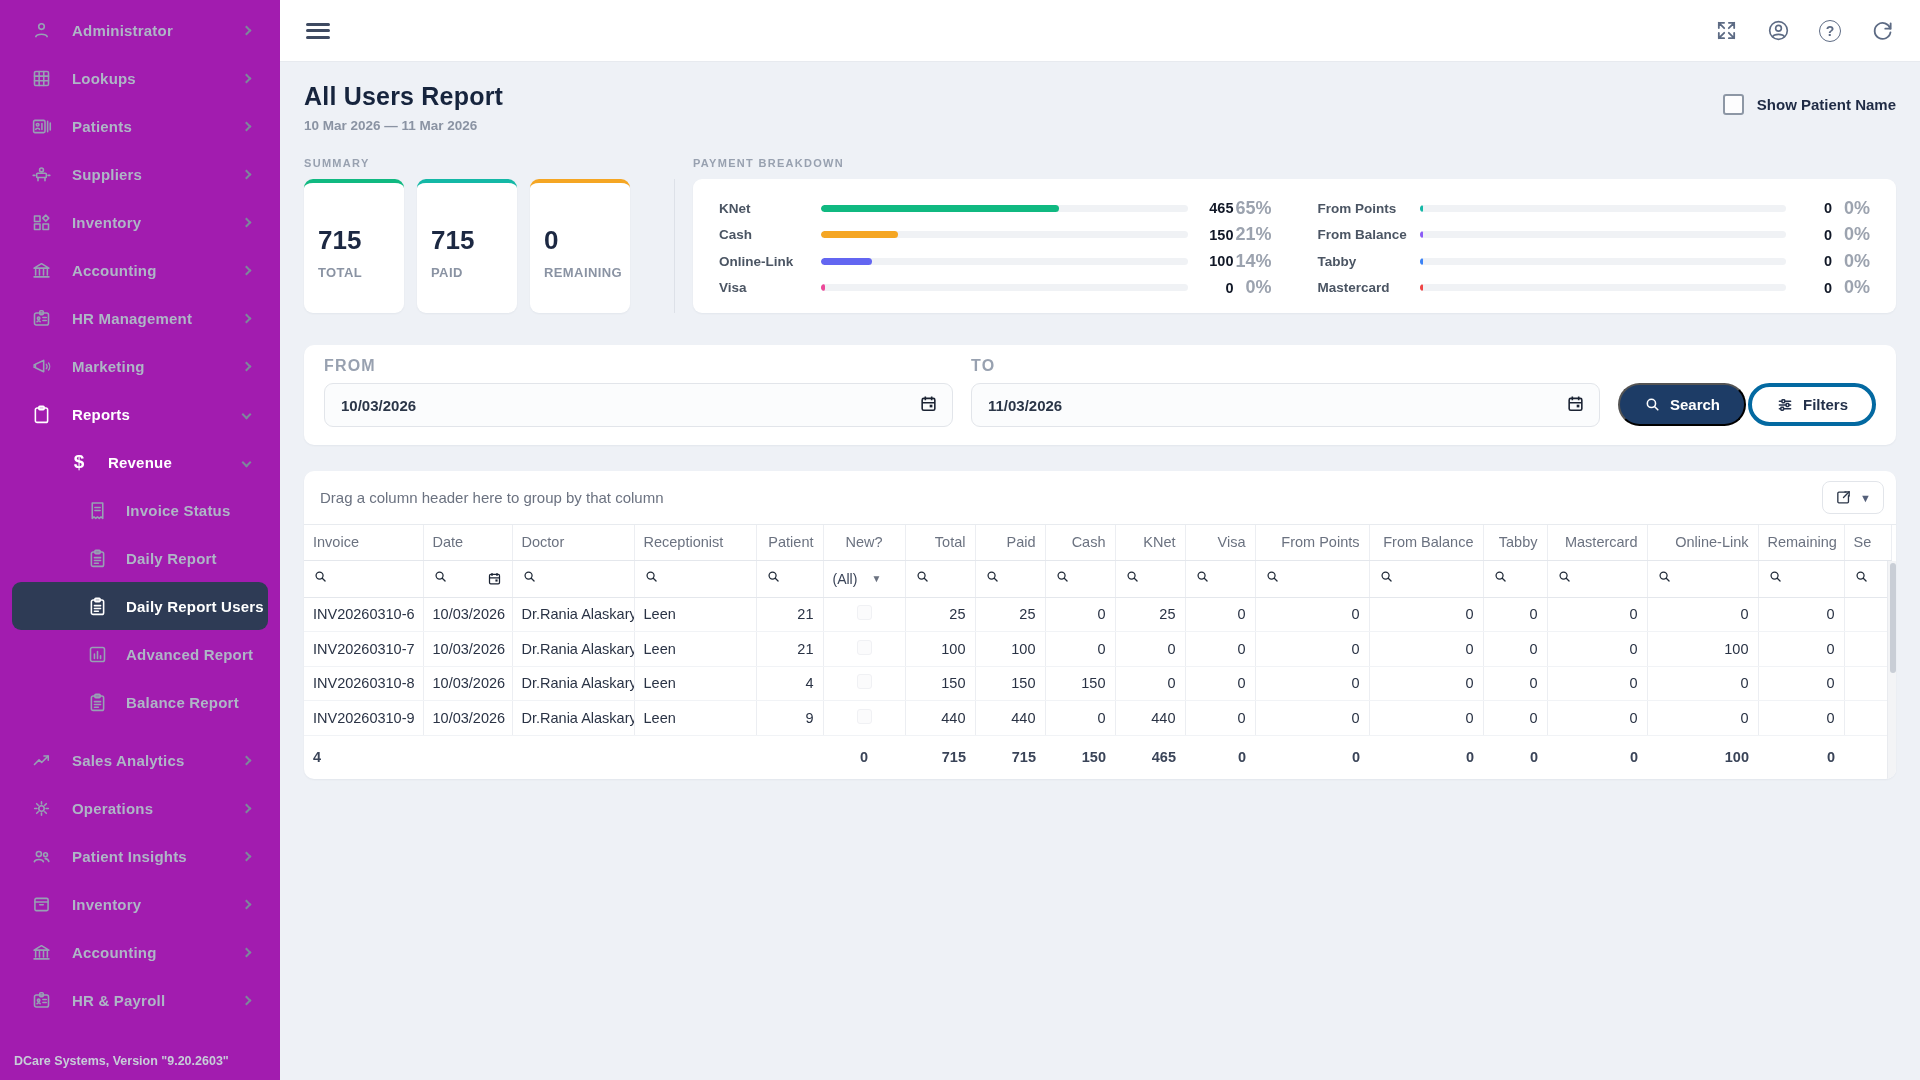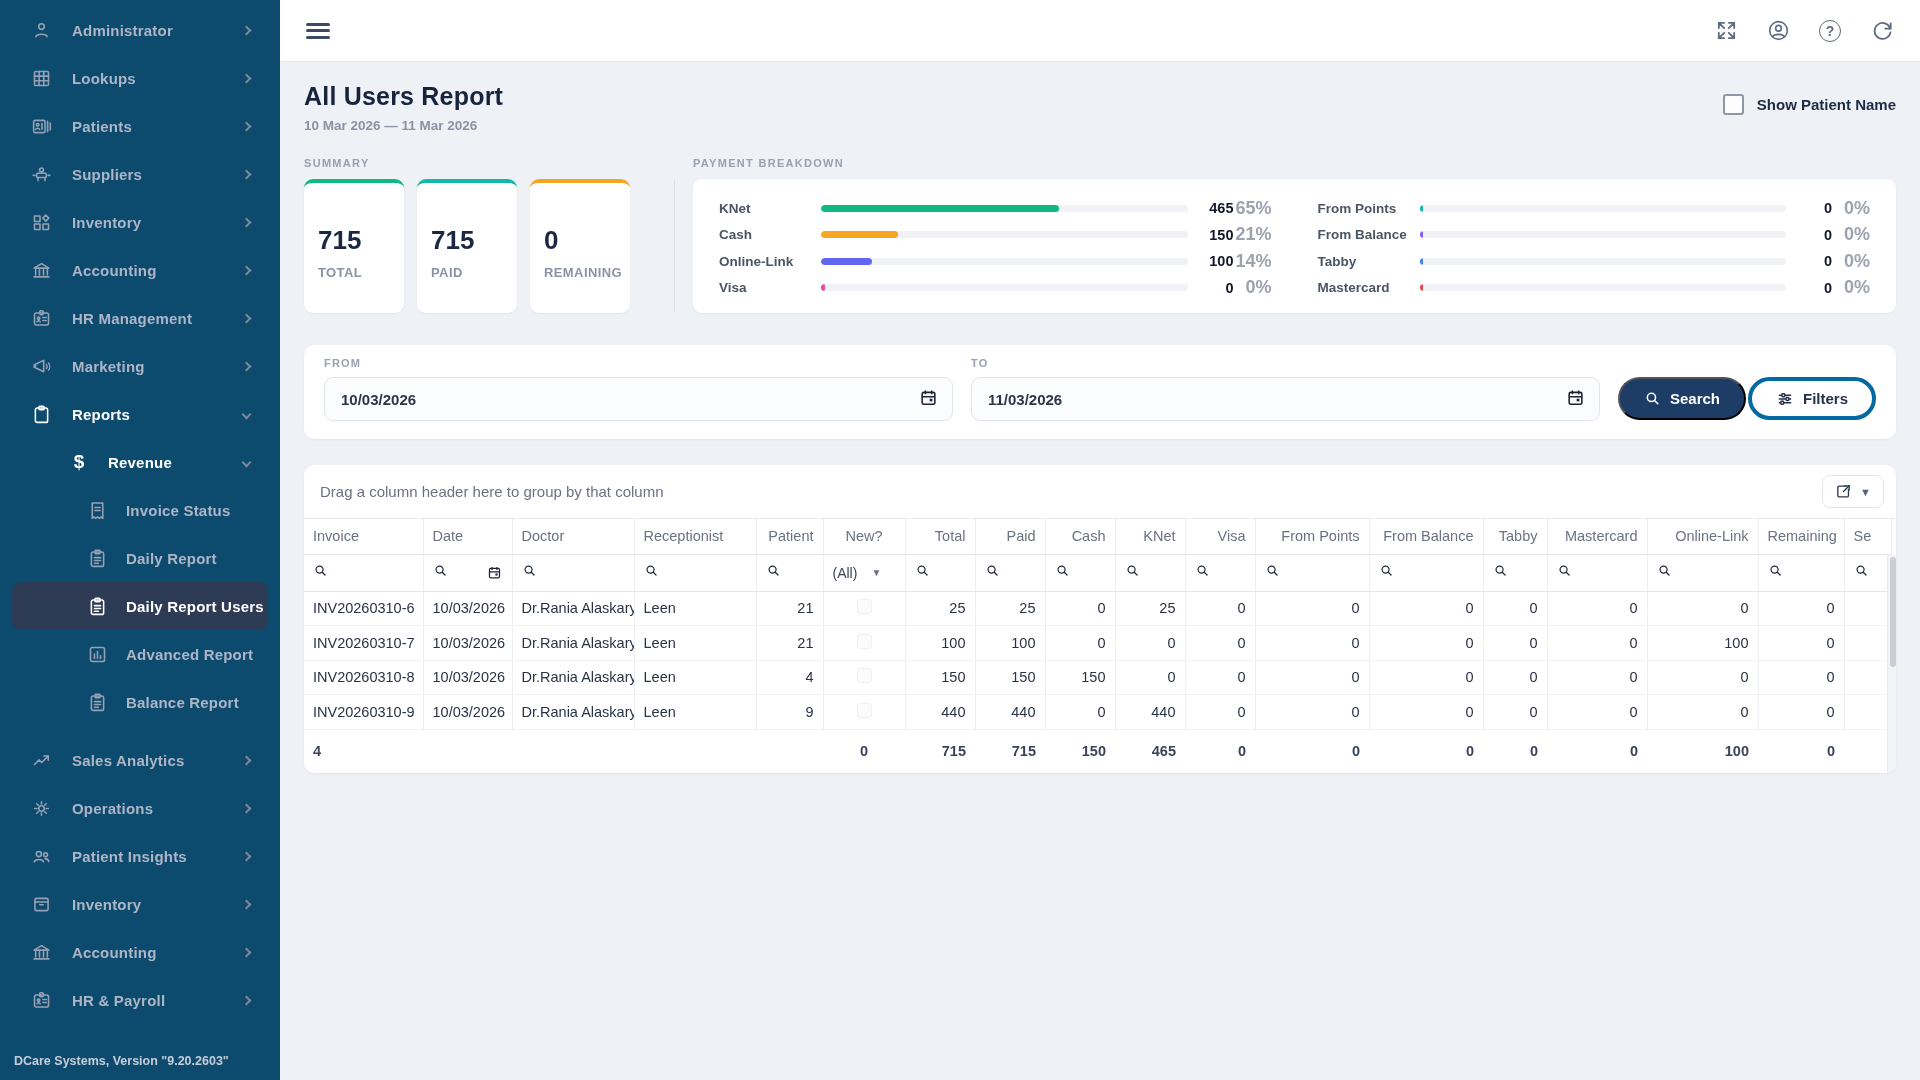--- a/index.html
+++ b/index.html
@@ -1,19 +1,19 @@
 <!DOCTYPE html>
 <html><head>
 <meta charset="utf-8">
 <style>
   * { margin:0; padding:0; box-sizing:border-box; }
   html,body { width:1920px; height:1080px; overflow:hidden; font-family:"Liberation Sans", sans-serif; background:#eef1f6; }
 
   
-  .sidebar { position:fixed; left:0; top:0; width:280px; height:1080px; background:#0c4a6e; z-index:10; }
+  .sidebar { position:fixed; left:0; top:0; width:280px; height:1080px; background:#a21caf; z-index:10; }
   .side-nav { padding-top:6px; }
   .side-item { display:flex; align-items:center; height:48px; padding:0 30px 0 30px; cursor:pointer; color:#aeb6c6; }
   .side-item .s-icon { width:22px; height:22px; display:flex; align-items:center; justify-content:center; color:#97a1b4; flex:0 0 22px; }
   .side-item .s-icon svg { width:21px; height:21px; }
   .side-item .s-label { margin-left:20px; font-size:15px; font-weight:700; letter-spacing:.2px; white-space:nowrap; }
   .side-item .chev { margin-left:auto; width:7px; height:7px; border-right:2px solid #7d879b; border-bottom:2px solid #7d879b; transform:rotate(-45deg); flex:0 0 auto; }
   .side-item .chev.down { transform:rotate(45deg); }
   .side-item.lvl1 { padding-left:68px; }
   .side-item.lvl2 { padding-left:86px; }
   .side-item.lvl1 .s-label, .side-item.lvl2 .s-label { margin-left:18px; }
@@ -60,21 +60,21 @@
   .pb-row { display:flex; align-items:center; height:24px; }
   .pb-label { width:102px; font-size:13.5px; color:#4b5563; font-weight:600; flex:0 0 102px; }
   .pb-track { flex:1; height:7px; background:#f0f2f5; border-radius:4px; overflow:hidden; }
   .pb-fill { height:100%; border-radius:4px; }
   .pb-value { width:46px; text-align:right; font-size:14.5px; font-weight:800; color:#111827; flex:0 0 46px; }
   .pb-pct { width:38px; text-align:right; font-size:18px; font-weight:700; color:#9ca3af; flex:0 0 38px; }
 
   
   .search-card { background:#ffffff; border-radius:10px; box-shadow:0 1px 2px rgba(20,30,60,.05); padding:12px 20px 18px 20px; margin-bottom:26px; display:flex; gap:18px; align-items:flex-end; }
   .field { flex:1; }
-  .field-label { font-size:11px; font-weight:700; letter-spacing:1.2px; color:#98a1b0; margin-bottom:8px; }
+  .field-label { font-size:16px; font-weight:700; letter-spacing:1.2px; color:#98a1b0; margin-bottom:8px; }
   .date-input { height:44px; border:1px solid #e2e5ea; background:#fbfcfd; border-radius:9px; display:flex; align-items:center; padding:0 14px 0 16px; font-size:15px; color:#2b3648; font-weight:600; cursor:text; }
   .date-input .cal { margin-left:auto; color:#1b2333; }
   .btns { display:flex; gap:2px; padding-bottom:1px; }
   .btn { height:43px; border-radius:22px; display:flex; align-items:center; gap:9px; font-size:15px; font-weight:700; padding:0 24px; cursor:pointer; }
   .btn-search { background:#1d3c66; color:#ffffff; }
   .btn-filters { background:#ffffff; color:#24314a; border:4px solid #0369a1; }
 
   
   .grid-card { background:#ffffff; border-radius:10px; box-shadow:0 1px 2px rgba(20,30,60,.05); overflow:hidden; }
   .grid-top { display:flex; align-items:center; padding:10px 12px 10px 16px; border-bottom:1px solid #e8ebef; }

